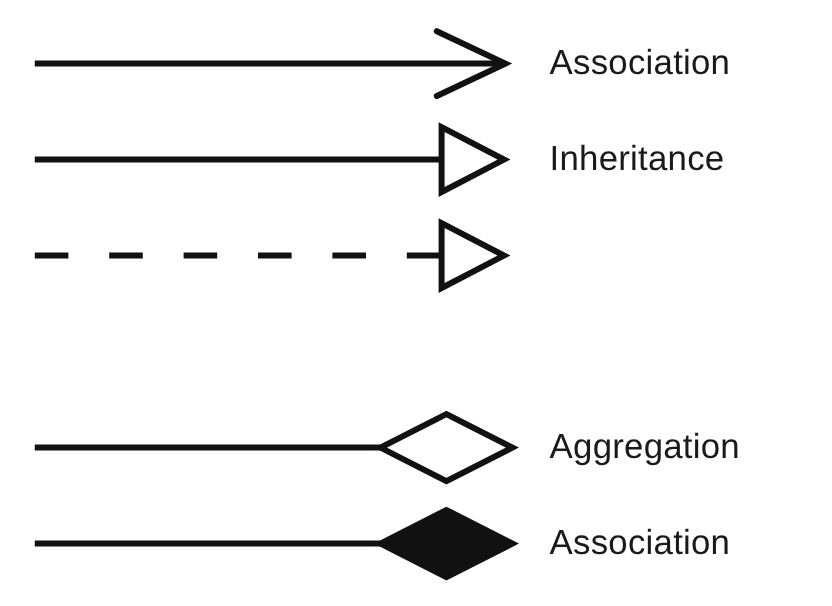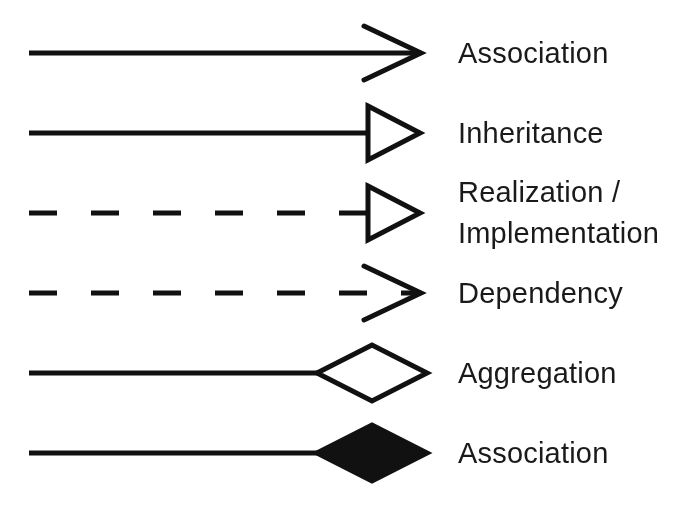--- a/index.html
+++ b/index.html
@@ -95,31 +95,22 @@
       <polygon class="head head-hollow" points="368,13 420,40 368,67"></polygon>
     </svg>
     <div class="legend-label">Inheritance</div>
   </div>
 
   <div class="legend-row row-3">
     <svg class="arrow-svg" viewBox="0 0 440 80" aria-hidden="true">
       <line class="shaft dashed" x1="29" y1="40" x2="366" y2="40"></line>
       <polygon class="head head-hollow" points="368,13 420,40 368,67"></polygon>
     </svg>
-    <div class="legend-label">Realization /
-Implementation</div>
   </div>
 
-  <div class="legend-row row-4">
-    <svg class="arrow-svg" viewBox="0 0 440 80" aria-hidden="true">
-      <line class="shaft dashed" x1="29" y1="40" x2="419" y2="40"></line>
-      <polyline class="head head-open" points="364,13 421,40 364,67"></polyline>
-    </svg>
-    <div class="legend-label">Dependency</div>
-  </div>
 
   <div class="legend-row row-5">
     <svg class="arrow-svg" viewBox="0 0 440 80" aria-hidden="true">
       <line class="shaft" x1="29" y1="40" x2="318" y2="40"></line>
       <polygon class="head head-hollow" points="317,40 372,12 427,40 372,68"></polygon>
     </svg>
     <div class="legend-label">Aggregation</div>
   </div>
 
   <div class="legend-row row-6">

